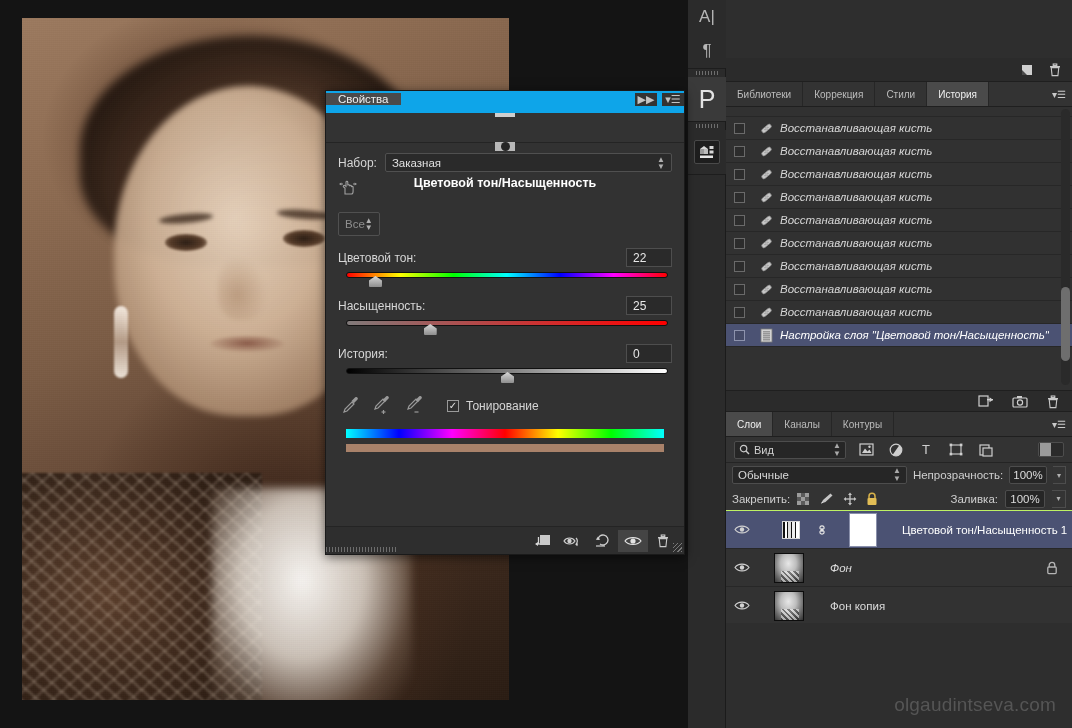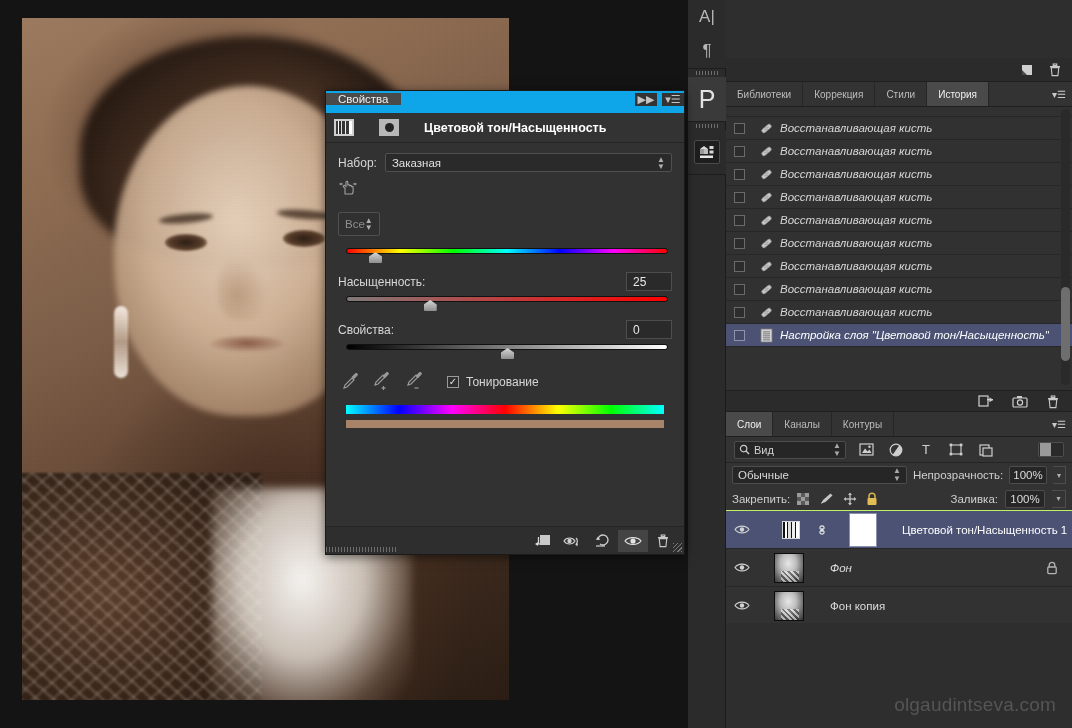--- a/index.html
+++ b/index.html
@@ -246,21 +246,21 @@
   }
   .props-tab {
     padding: 0 12px; display: flex; align-items: center; background: #4a4a4a; color: #f0f0f0; font-size: 11.5px;
   }
   .props-tabfill { flex: 1; background: #333; }
   .props-tbtn { width: 22px; display: flex; align-items: center; justify-content: center; color: #c4c4c4; font-size: 11px; background: #333; }
   .props-divider { width: 1px; background: #555; margin: 5px 2px; }
 
   .props-head {
     height: 30px; display: flex; align-items: center; gap: 25px; padding: 0 8px;
-    border-bottom: 1px solid #242424; background: #333;
+    border-bottom: 1px solid #242424; background: #333; flex-direction: column;
   }
   .ph-icon1 {
     width: 20px; height: 17px; border: 2px solid #cfcfcf; background:
       linear-gradient(90deg,#3a3a3a 0 2px,#fff 2px 3px,#2f2f2f 3px 5px,#ddd 5px 6px,#333 6px 9px,#eee 9px 10px,#3a3a3a 10px 13px,#fff 13px 16px);
   }
   .ph-icon2 {
     width: 20px; height: 17px; background: #b8b8b8; display: flex; align-items: center; justify-content: center;
   }
   .ph-icon2 i { display: block; width: 9px; height: 9px; border-radius: 50%; background: #242424; }
   .props-title { color: #ffffff; font-size: 12.5px; font-weight: bold; }
@@ -836,40 +836,44 @@
             <polygon points="19,5 16.6,3.4 16.6,6.6" fill="#a0a0a0"></polygon>
           </svg>
         </span>
         <span class="sel dim">
           <span>Все</span>
           <span class="arrows">▲<br>▼</span>
         </span>
       </div>
 
       <div class="slider-group">
+        <div class="slider-head">
+          <span class="lbl">Цветовой тон:</span>
+          <span class="valbox">22</span>
+        </div>
         <div class="track-wrap">
           <div class="track hue"></div>
           <div class="thumb" style="left:9%"></div>
         </div>
       </div>
 
       <div class="slider-group">
         <div class="slider-head">
           <span class="lbl">Насыщенность:</span>
           <span class="valbox">25</span>
         </div>
         <div class="track-wrap">
           <div class="track sat"></div>
           <div class="thumb" style="left:26%"></div>
         </div>
       </div>
 
       <div class="slider-group">
         <div class="slider-head">
-          <span class="lbl">Свойства:</span>
+          <span class="lbl">История:</span>
           <span class="valbox">0</span>
         </div>
         <div class="track-wrap">
           <div class="track light"></div>
           <div class="thumb" style="left:50%"></div>
         </div>
       </div>
 
       <div class="tool-row">
         <span class="eyedrop">

